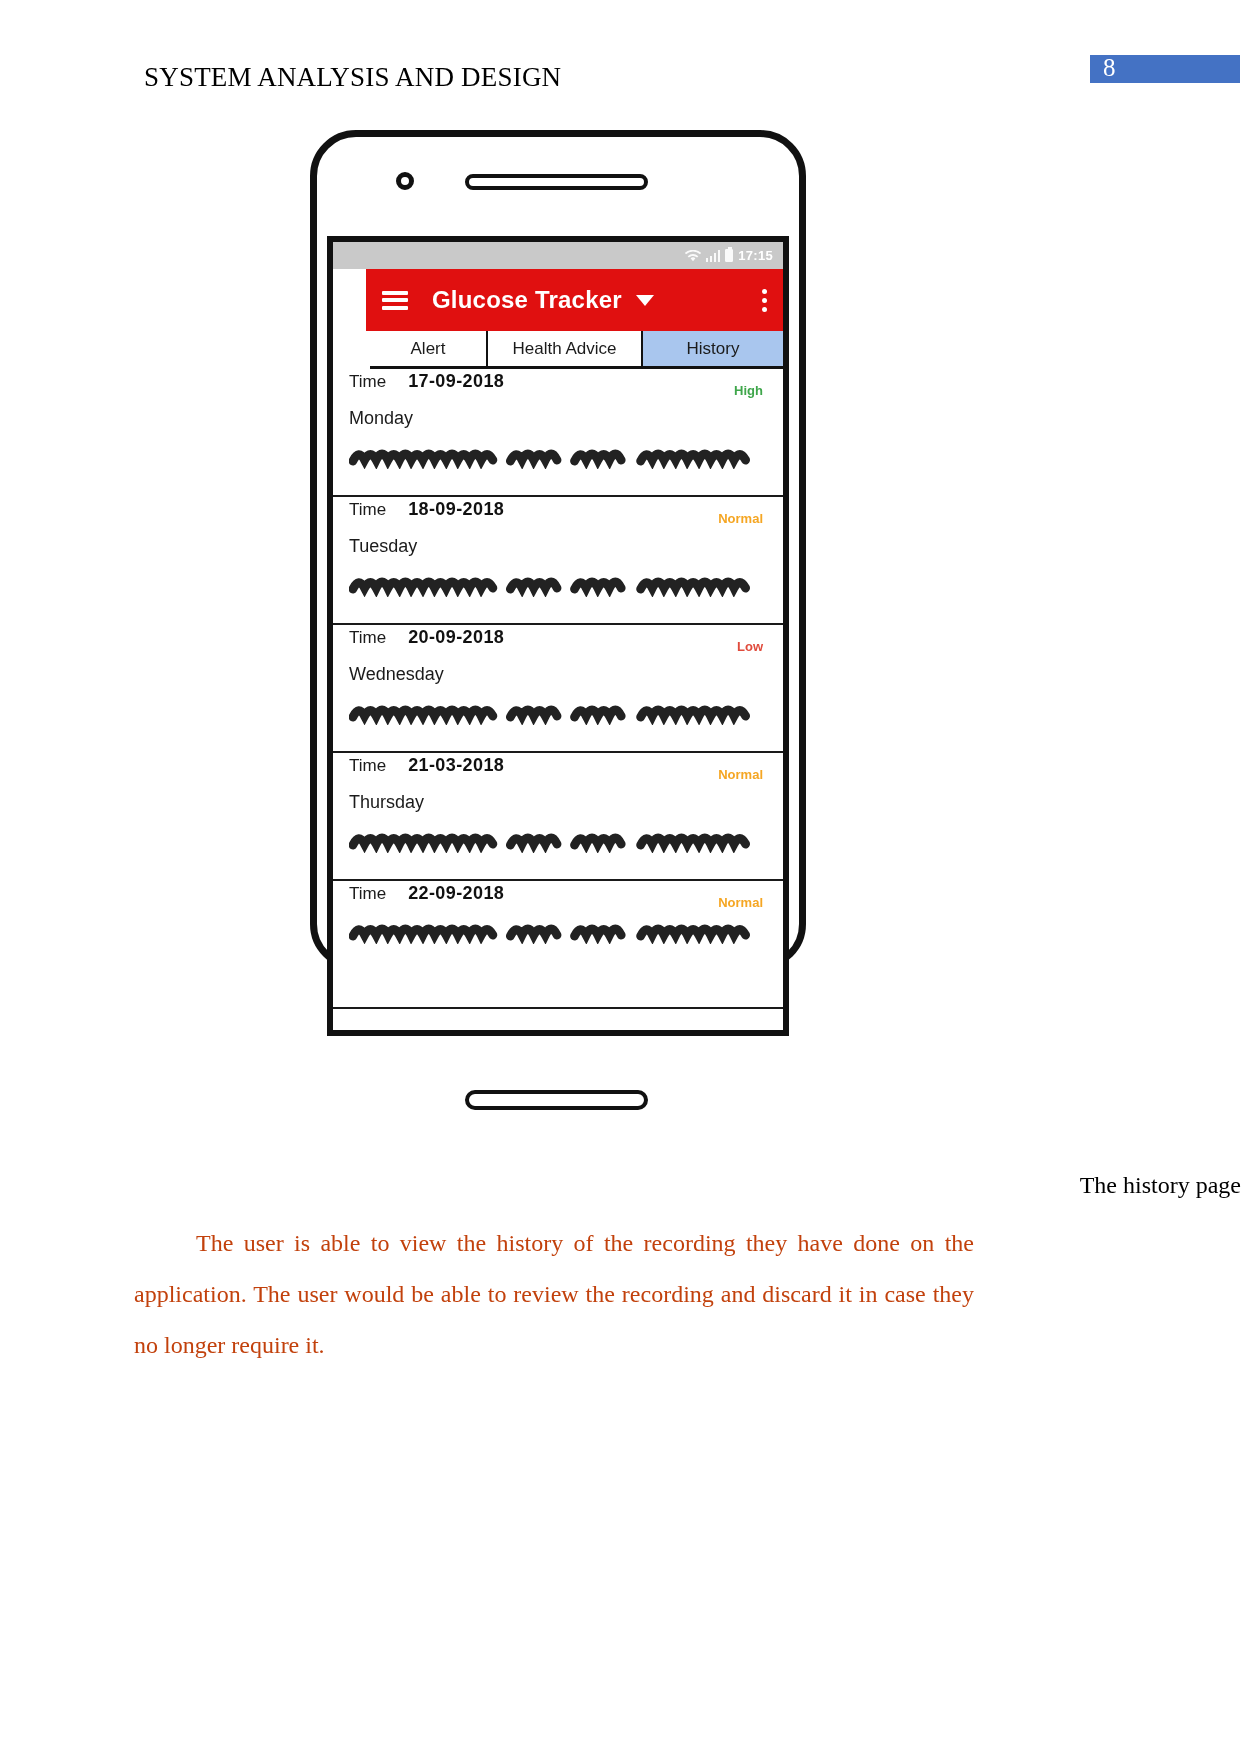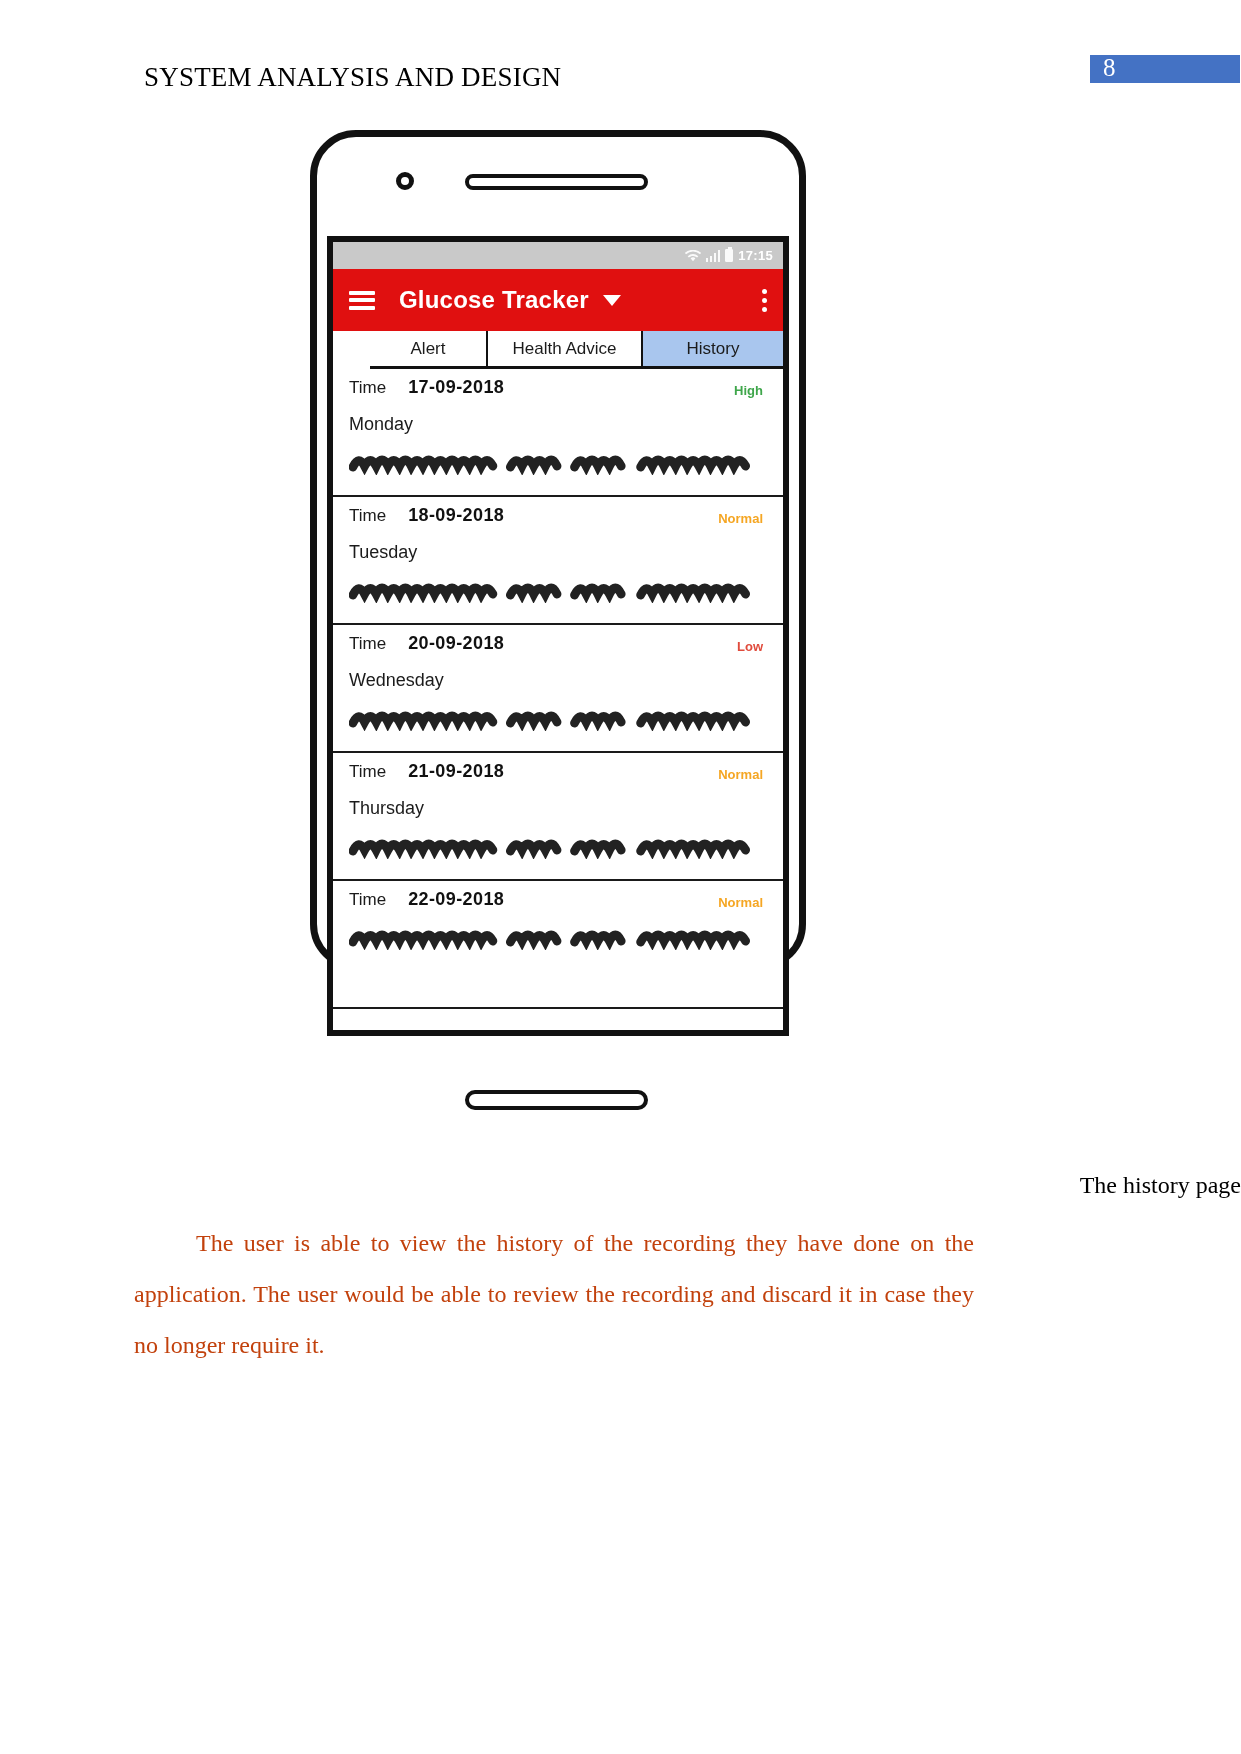--- a/index.html
+++ b/index.html
@@ -75,21 +75,21 @@
     content:"";position:absolute;left:2px;top:-3px;width:4px;height:2px;background:#fff;
   }
   .sb-time{
     color:#ffffff;font-family:"Liberation Sans",sans-serif;
     font-size:13px;font-weight:600;letter-spacing:.3px;line-height:1;
   }
 
   
   .appbar{
     position:relative;height:62px;background:#E01010;
-    display:flex;align-items:center;padding:0 16px;box-sizing:border-box;
+    display:flex;align-items:center;padding:0 16px;box-sizing:border-box;margin-left:33px;
   }
   .hamburger{width:26px;height:19px;display:flex;flex-direction:column;
     justify-content:space-between;margin-right:24px;cursor:pointer;}
   .hamburger i{display:block;height:4px;background:#fff;border-radius:1px;}
   .app-title{
     color:#fff;font-family:"Liberation Sans",sans-serif;
     font-size:24px;font-weight:700;letter-spacing:.2px;
   }
   .caret{
     width:0;height:0;margin-left:14px;
@@ -110,21 +110,21 @@
     border-right:2px solid #111;box-sizing:border-box;background:#fff;
     cursor:pointer;white-space:nowrap;
   }
   .tab.t-alert{flex:0 0 118px;}
   .tab.t-health{flex:1 1 auto;}
   .tab.t-history{flex:0 0 140px;border-right:none;background:#A9C6EE;}
 
   
   .history-list{position:relative;background:#fff;}
   .entry{
-    position:relative;padding:8px 16px 0 16px;box-sizing:border-box;
+    position:relative;padding:2px 16px 0 16px;box-sizing:border-box;
     border-bottom:2.5px solid #1a1a1a;height:128px;
   }
   .entry:last-child{border-bottom:2.5px solid #1a1a1a;}
   .entry-top{display:flex;align-items:baseline;}
   .lbl-time{
     font-family:"Liberation Sans",sans-serif;font-size:17px;color:#1b1b1b;
     margin-right:22px;
   }
   .entry-date{
     font-family:"Liberation Sans",sans-serif;font-size:18px;color:#111;
@@ -264,21 +264,21 @@
               <path d="M166 18 Q172 6 178 17 Q184 5 190 17 Q196 6 202 17 Q208 5 214 17" stroke="#222" stroke-width="9" fill="none" stroke-linecap="round"></path>
               <path d="M232 18 Q238 6 244 17 Q250 5 256 17 Q262 6 268 17 Q274 5 280 17" stroke="#222" stroke-width="9" fill="none" stroke-linecap="round"></path>
               <path d="M300 18 Q306 6 312 17 Q318 5 324 17 Q330 6 336 17 Q342 5 348 17 Q354 6 360 17 Q366 5 372 17 Q378 6 384 17 Q390 5 396 17 Q402 6 408 17" stroke="#222" stroke-width="9" fill="none" stroke-linecap="round"></path>
             </svg>
           </div>
         </div>
 
         <div class="entry">
           <div class="entry-top">
             <span class="lbl-time">Time</span>
-            <span class="entry-date">21-09-2018</span>
+            <span class="entry-date">21-03-2018</span>
           </div>
           <span class="entry-status" style="color:#F5A623">Normal</span>
           <div class="entry-day">Thursday</div>
           <div class="scribble">
             <svg viewBox="0 0 430 26" preserveAspectRatio="none">
               <path d="M4 18 Q10 6 16 17 Q22 6 28 17 Q34 5 40 17 Q46 6 52 17 Q58 5 64 17 Q70 6 76 17 Q82 5 88 17 Q94 6 100 17 Q106 5 112 17 Q118 6 124 17 Q130 5 136 17 Q142 6 148 17" stroke="#222" stroke-width="9" fill="none" stroke-linecap="round"></path>
               <path d="M166 18 Q172 6 178 17 Q184 5 190 17 Q196 6 202 17 Q208 5 214 17" stroke="#222" stroke-width="9" fill="none" stroke-linecap="round"></path>
               <path d="M232 18 Q238 6 244 17 Q250 5 256 17 Q262 6 268 17 Q274 5 280 17" stroke="#222" stroke-width="9" fill="none" stroke-linecap="round"></path>
               <path d="M300 18 Q306 6 312 17 Q318 5 324 17 Q330 6 336 17 Q342 5 348 17 Q354 6 360 17 Q366 5 372 17 Q378 6 384 17 Q390 5 396 17 Q402 6 408 17" stroke="#222" stroke-width="9" fill="none" stroke-linecap="round"></path>
             </svg>

